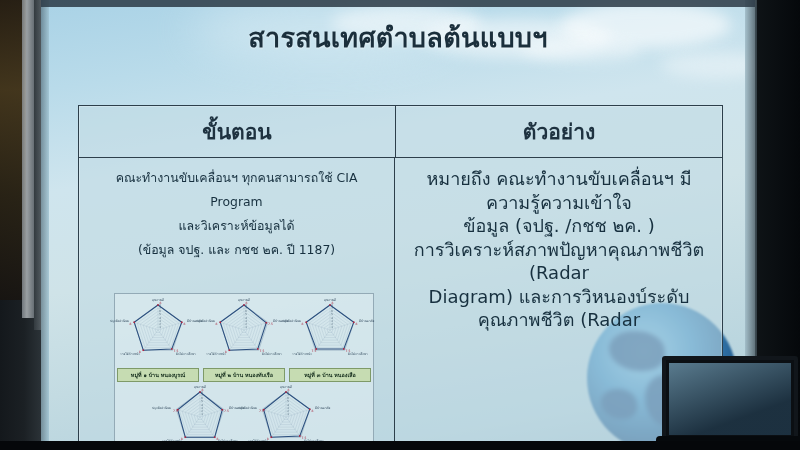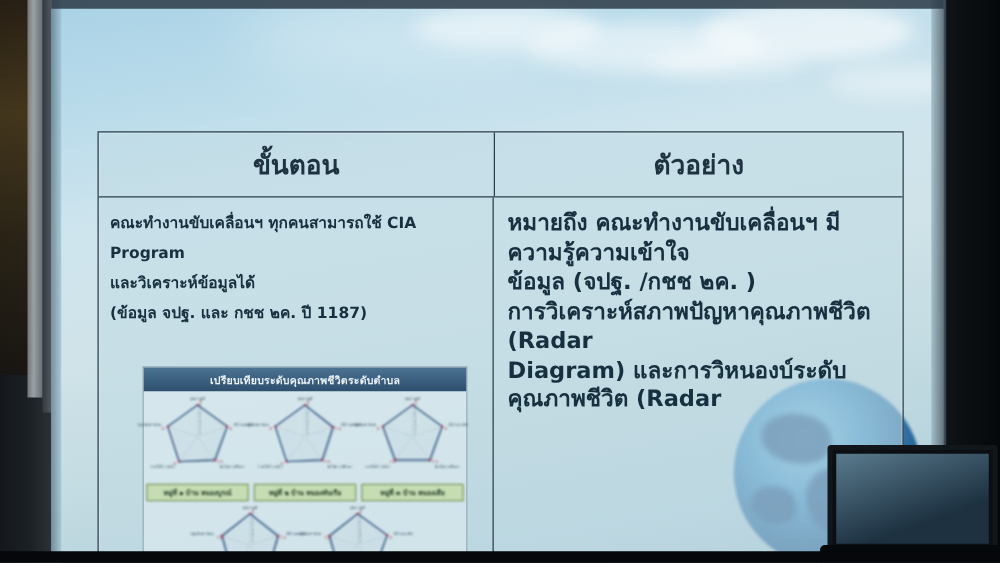--- a/index.html
+++ b/index.html
@@ -58,21 +58,21 @@
   .thead{display:flex;height:51px;border-bottom:1.5px solid #2d3f4b;}
   .th{display:flex;align-items:center;justify-content:center;
       font-size:21px;font-weight:700;color:#1e3240;}
   .th.left{width:316px;border-right:1.5px solid #2d3f4b;}
   .th.right{flex:1;}
 
   .tbody{display:flex;height:294px;}
   .td.left{width:316px;border-right:1.5px solid #2d3f4b;position:relative;box-sizing:border-box;padding:8px 9px 0 9px;}
   .td.right{flex:1;box-sizing:border-box;padding:9px 10px 0 11px;}
 
-  .ptext{font-size:12.4px;line-height:24px;color:#17303f;margin:0;font-weight:700;}
+  .ptext{font-size:12.4px;line-height:24px;color:#17303f;margin:0;font-weight:400;text-align:center;}
   .ptext.r{font-size:18px;line-height:23.5px;}
 
   
   .chartpanel{position:absolute;left:35px;top:135px;width:258px;height:160px;
     background:rgba(226,238,242,.55);border:1px solid #93aab6;}
   .chartbar{height:19px;background:linear-gradient(180deg,#4c7392,#2e4f6e);
     display:flex;align-items:center;justify-content:center;}
   .chartbar span{font-size:8.4px;color:#eaf2f7;font-weight:700;letter-spacing:.2px;}
   .radars{position:relative;height:141px;}
 
@@ -106,39 +106,37 @@
     <div class="cloud" style="left:480px;top:38px;width:120px;height:24px;opacity:.4;"></div>
     <div class="cloud" style="left:620px;top:52px;width:110px;height:26px;opacity:.35;"></div>
     <div class="haze" style="left:150px;top:0px;width:260px;height:60px;background:#e9f4f8;opacity:.45;"></div>
 
     <div class="globe">
       <div class="globe-land" style="left:22px;top:28px;width:56px;height:40px;"></div>
       <div class="globe-land" style="left:58px;top:72px;width:44px;height:52px;"></div>
       <div class="globe-land" style="left:14px;top:86px;width:36px;height:30px;"></div>
     </div>
 
+    <div class="title">สารสนเทศตำบลต้นแบบฯ</div>
 
     <div class="table">
 
       <div class="thead">
         <div class="th left">ขั้นตอน</div>
         <div class="th right">ตัวอย่าง</div>
       </div>
 
       <div class="tbody">
 
         <div class="td left">
           <p class="ptext">คณะทำงานขับเคลื่อนฯ ทุกคนสามารถใช้ CIA Program</p>
           <p class="ptext">และวิเคราะห์ข้อมูลได้</p>
           <p class="ptext">(ข้อมูล จปฐ. และ กชช ๒ค. ปี 1187)</p>
 
           <div class="chartpanel">
-            <div class="chartbar">
-              <span>เปรียบเทียบระดับคุณภาพชีวิตระดับตำบล</span>
-            </div>
             <div class="radars softblur">
 
               <div class="radar" style="left:4px;top:3px;">
                 <svg viewBox="0 0 78 70">
                     <polygon points="39.00,29.88 41.97,32.03 40.84,35.53 37.16,35.53 36.03,32.03" fill="none" stroke="#7e9ab0" stroke-width="0.28" opacity="0.65"></polygon>
                     <polygon points="39.00,26.75 44.94,31.07 42.67,38.06 35.33,38.06 33.06,31.07" fill="none" stroke="#7e9ab0" stroke-width="0.28" opacity="0.65"></polygon>
                     <polygon points="39.00,23.63 47.92,30.10 44.51,40.58 33.49,40.58 30.08,30.10" fill="none" stroke="#7e9ab0" stroke-width="0.28" opacity="0.65"></polygon>
                     <polygon points="39.00,20.50 50.89,29.14 46.35,43.11 31.65,43.11 27.11,29.14" fill="none" stroke="#7e9ab0" stroke-width="0.28" opacity="0.65"></polygon>
                     <polygon points="39.00,17.38 53.86,28.17 48.18,45.64 29.82,45.64 24.14,28.17" fill="none" stroke="#7e9ab0" stroke-width="0.28" opacity="0.65"></polygon>
                     <polygon points="39.00,14.25 56.83,27.21 50.02,48.17 27.98,48.17 21.17,27.21" fill="none" stroke="#7e9ab0" stroke-width="0.28" opacity="0.65"></polygon>

